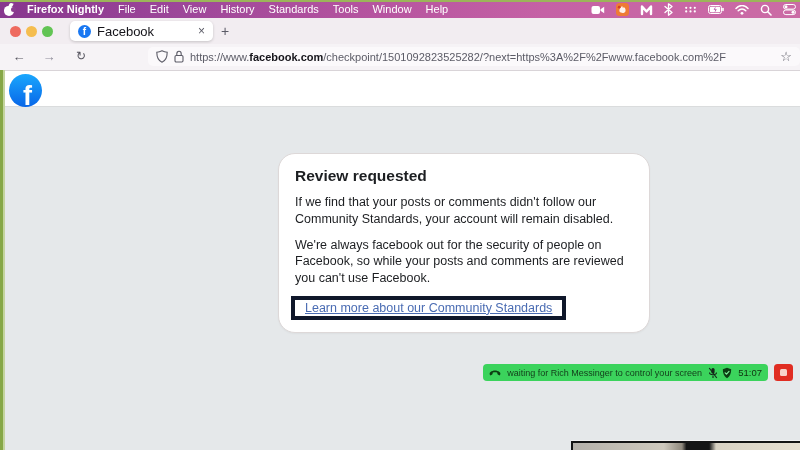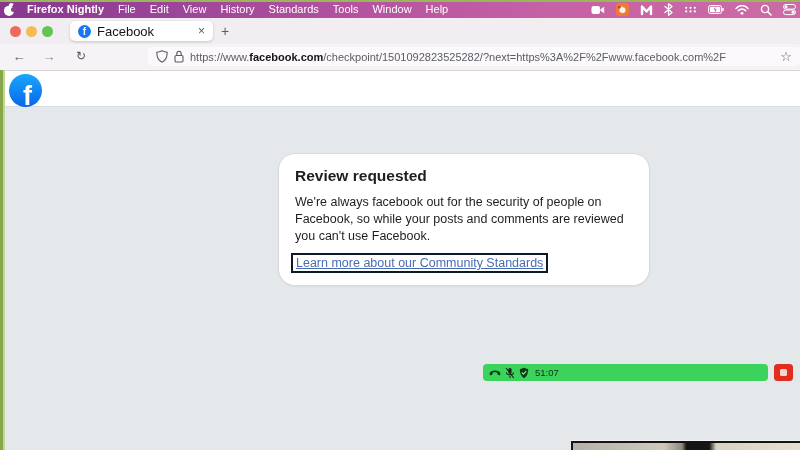--- a/index.html
+++ b/index.html
@@ -44,21 +44,21 @@
   
   .pageheader{position:absolute;top:70px;left:0;right:0;height:36px;background:#fff;border-bottom:1px solid #dadcdd;z-index:5;}
   .fblogo{position:absolute;left:9px;top:74px;width:33px;height:33px;border-radius:50%;overflow:hidden;
           background:linear-gradient(180deg,#1aa7fd,#0866e8);color:#fff;z-index:6;}
   .fblogo span{position:absolute;left:56%;transform:translateX(-50%);bottom:-5px;font-size:27px;font-weight:bold;}
   .card{position:absolute;left:278px;top:153px;width:372px;background:#fff;border:1px solid #ddd8d8;border-radius:17px;
         padding:13px 16px 12px;box-sizing:border-box;box-shadow:0 1px 2px rgba(0,0,0,.04);z-index:5;}
   .card h1{font-size:15.5px;margin:0 0 9px;color:#1c1e21;font-weight:bold;}
   .card p{font-size:12.5px;line-height:1.34;margin:0 0 9px;color:#1c1e21;}
   .cardlink{display:inline-block;font-size:12.5px;color:#4a6cb3;text-decoration:underline;
-            border:2px solid #0f172a;padding:1px 3px;margin-left:-4px;cursor:pointer;}
+            border:4px solid #0f172a;padding:1px 10px;margin-left:-4px;cursor:pointer;}
   
   .sharebar{position:absolute;left:483px;top:364px;width:285px;height:17px;background:#3bd35c;border-radius:4px;
             display:flex;align-items:center;padding:0 6px;box-sizing:border-box;z-index:20;gap:4px;}
   .sharetext{flex:1;text-align:center;font-size:9px;color:#14401c;white-space:nowrap;overflow:hidden;}
   .timer{font-size:9.5px;color:#10320f;margin-left:2px;}
   .stopbtn{position:absolute;left:774px;top:364px;width:19px;height:17px;background:#e02d22;border:none;border-radius:3.5px;
            z-index:20;display:flex;align-items:center;justify-content:center;padding:0;cursor:pointer;}
   .stopsq{width:7px;height:7px;background:#f7d3ca;border-radius:1.5px;}
   
   .peek{position:absolute;left:571px;top:441px;width:229px;height:9px;background:#141414;z-index:35;
@@ -187,30 +187,32 @@
     </div>
   </div>
 
   <div class="pageheader"></div>
   <div class="fblogo">
       <span>f</span>
     </div>
 
   <div class="card">
     <h1>Review requested</h1>
+    <p>If we find that your posts or comments didn't follow our Community Standards, your account will remain disabled.</p>
     <p>We're always facebook out for the security of people on Facebook, so while your posts and comments are reviewed you can't use Facebook.</p>
     <span class="cardlink">Learn more about our Community Standards</span>
   </div>
 
   <div class="sharebar">
     <span style="display:flex;">
       <svg width="12" height="11" viewBox="0 0 12 11">
           <path d="M1.5 8.6 C0.3 7.4 0.3 5.8 1.5 5 C4.2 3 7.8 3 10.5 5 C11.7 5.8 11.7 7.4 10.5 8.6 L8.8 7.4 C8.3 7 8.2 6.4 8.4 5.8 C6.9 5.2 5.1 5.2 3.6 5.8 C3.8 6.4 3.7 7 3.2 7.4 z" fill="#0c3d12"></path>
         </svg>
     </span>
+    <span class="sharetext">waiting for Rich Messinger to control your screen</span>
     <span style="display:flex;">
       <svg width="10" height="12" viewBox="0 0 10 12">
           <rect x="3.4" y="1" width="3.2" height="5.5" rx="1.6" fill="#15261a"></rect>
           <path d="M1.5 5.5 C1.5 8.5 8.5 8.5 8.5 5.5" fill="none" stroke="#15261a" stroke-width="1.1"></path>
           <path d="M5 8.8 V11" stroke="#15261a" stroke-width="1.1"></path>
           <path d="M1.2 1 L8.8 11" stroke="#15261a" stroke-width="1.2"></path>
         </svg>
     </span>
     <span style="display:flex;">
       <svg width="10" height="12" viewBox="0 0 10 12">

